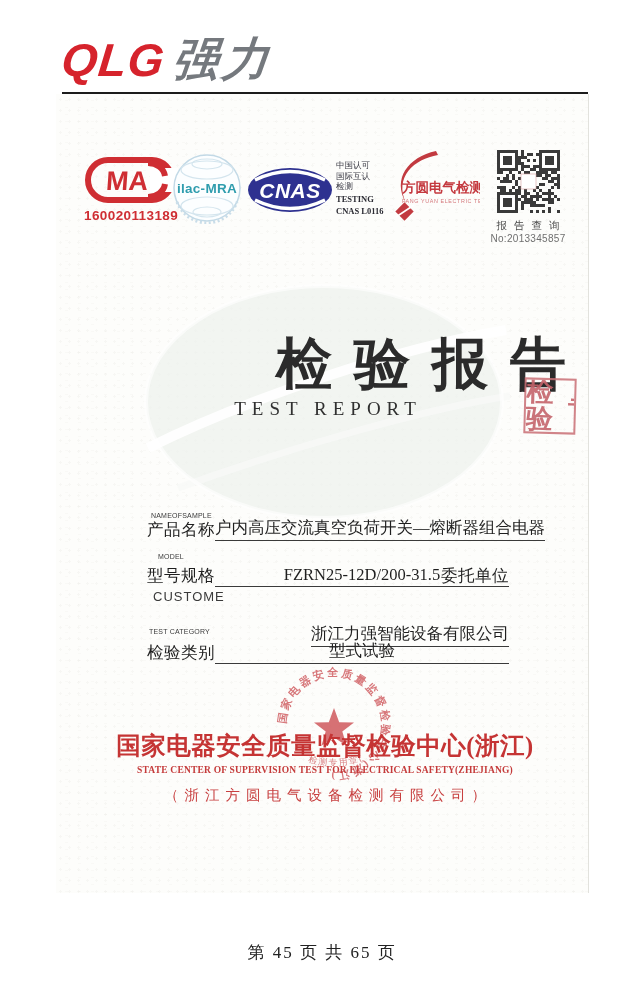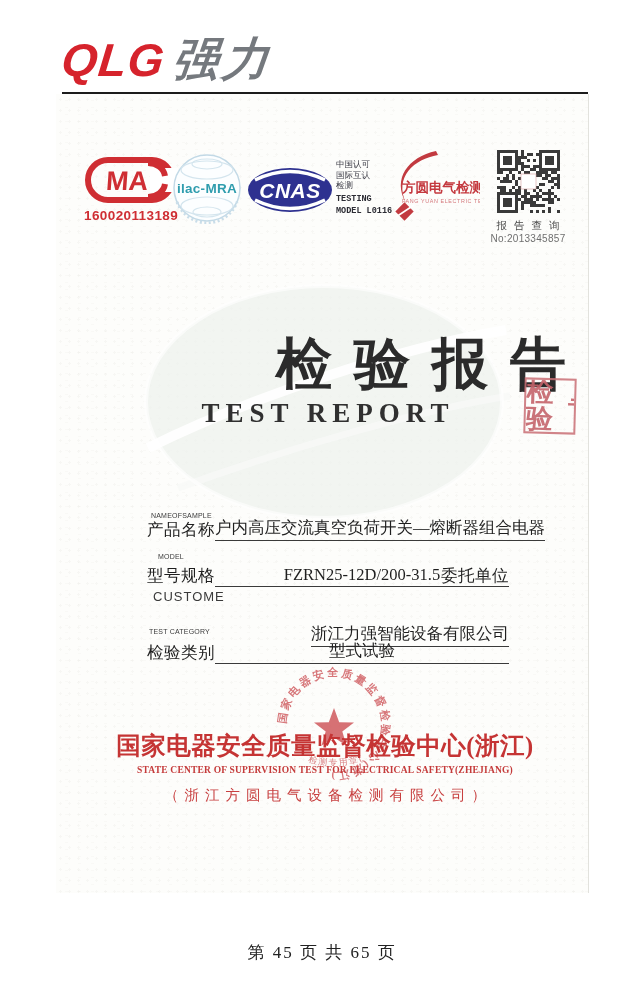--- a/index.html
+++ b/index.html
@@ -18,33 +18,33 @@
         font-style:italic;font-size:46px;letter-spacing:1px;transform:skewX(-6deg);}
   #logo .qlg{color:#d6232c;}
   #logo .qiangli{color:#75797e;margin-left:8px;letter-spacing:4px;}
   #hline{position:absolute;left:62px;top:92px;width:526px;height:2px;background:#1c1c1c;}
   #cma{left:84px;top:156px;width:94px;text-align:left;position:absolute;}
   #cma .num{color:#cf2e33;font-family:"Liberation Sans",sans-serif;font-weight:bold;
         font-size:13.5px;letter-spacing:0.4px;margin-top:0;}
   #ilac{position:absolute;left:171px;top:152px;text-align:right;}
   #cnas{position:absolute;left:247px;top:167px;}
   #cnastext{position:absolute;left:336px;top:160px;width:58px;
-        font-family:Liberation Mono, monospace;color:#3c3c46;font-size:8.5px;line-height:10.5px;}
+        font-family:Liberation Serif, serif;color:#3c3c46;font-size:8.5px;line-height:10.5px;}
   #cnastext .en{font-weight:bold;color:#2c2c34;margin-top:2px;line-height:10px;}
   #fy{position:absolute;left:368px;top:145px;}
   #qr{position:absolute;left:487px;top:150px;width:82px;text-align:center;}
   #qr .cap{font-size:10.5px;color:#4c4c4c;letter-spacing:7px;text-indent:7px;margin-top:2px;}
   #qr .num{font-size:10px;color:#6f6f6f;font-family:"Liberation Sans",sans-serif;letter-spacing:.3px;}
   
   #wm{position:absolute;left:138px;top:278px;}
   
   #title-cn{position:absolute;left:62px;top:327px;width:526px;text-align:right;
         font-size:56px;font-weight:bold;color:#2b2b2b;letter-spacing:22px;text-indent:22px;}
   #title-en{position:absolute;left:62px;top:398px;width:526px;text-align:center;
-        font-size:27px;font-weight:bold;color:#303030;letter-spacing:6px;text-indent:6px;}
+        font-size:19px;font-weight:normal;color:#303030;letter-spacing:6px;text-indent:6px;}
   
   #sideseal{position:absolute;left:524px;top:378px;width:48px;height:52px;
         border:2.5px solid rgba(201,111,116,.85);transform:rotate(1.5deg);
         color:rgba(196,100,106,.9);overflow:hidden;display:flex;align-items:center;justify-content:center;
         font-size:27px;font-weight:bold;letter-spacing:-4px;line-height:1;}
   #sideseal .partial{display:inline-block;width:7px;overflow:hidden;margin-left:2px;font-size:24px;}
   
   .frow{position:absolute;left:147px;width:362px;display:flex;align-items:flex-end;}
   .frow .lab{font-size:16.5px;color:#1f1f1f;white-space:nowrap;letter-spacing:.5px;}
   .frow .val{flex:1;border-bottom:1.3px solid #3a3a3a;text-align:center;
@@ -109,21 +109,21 @@
       <path d="M 8,13 Q 43,-4 78,13" fill="none" stroke="#ffffff" stroke-width="3.5"></path>
       <path d="M 8,33 Q 43,50 78,33" fill="none" stroke="#ffffff" stroke-width="3.5"></path>
       <text x="43" y="31" text-anchor="middle" font-family="Liberation Sans,sans-serif" font-weight="bold" font-style="italic" font-size="21" fill="#ffffff" letter-spacing="0.5">CNAS</text>
     </svg>
   </div>
   <div id="cnastext">
     <div>中国认可</div>
     <div>国际互认</div>
     <div>检测</div>
     <div class="en">TESTING</div>
-    <div class="en">MODEL L0116</div>
+    <div class="en">CNAS L0116</div>
   </div>
 
   <div id="fy">
     <svg width="112" height="92" viewBox="0 0 112 92">
       <path d="M 68,6 C 40,12 24,34 38,58 C 26,32 46,14 70,10 Z" fill="#c23a40"></path>
       <rect x="30" y="60" width="13" height="13" transform="rotate(45 36.5 66.5)" fill="#c23a40"></rect>
       <path d="M 28,72 L 46,60" stroke="#ffffff" stroke-width="1.6"></path>
       <text x="34" y="47" font-size="13.5" font-weight="bold" fill="#c4393f" font-family="Liberation Serif,serif">方圆电气检测</text>
       <text x="34" y="58" font-size="5.4" fill="#d4777b" letter-spacing="0.6" font-family="Liberation Sans,sans-serif">FANG YUAN ELECTRIC TEST</text>
     </svg>

